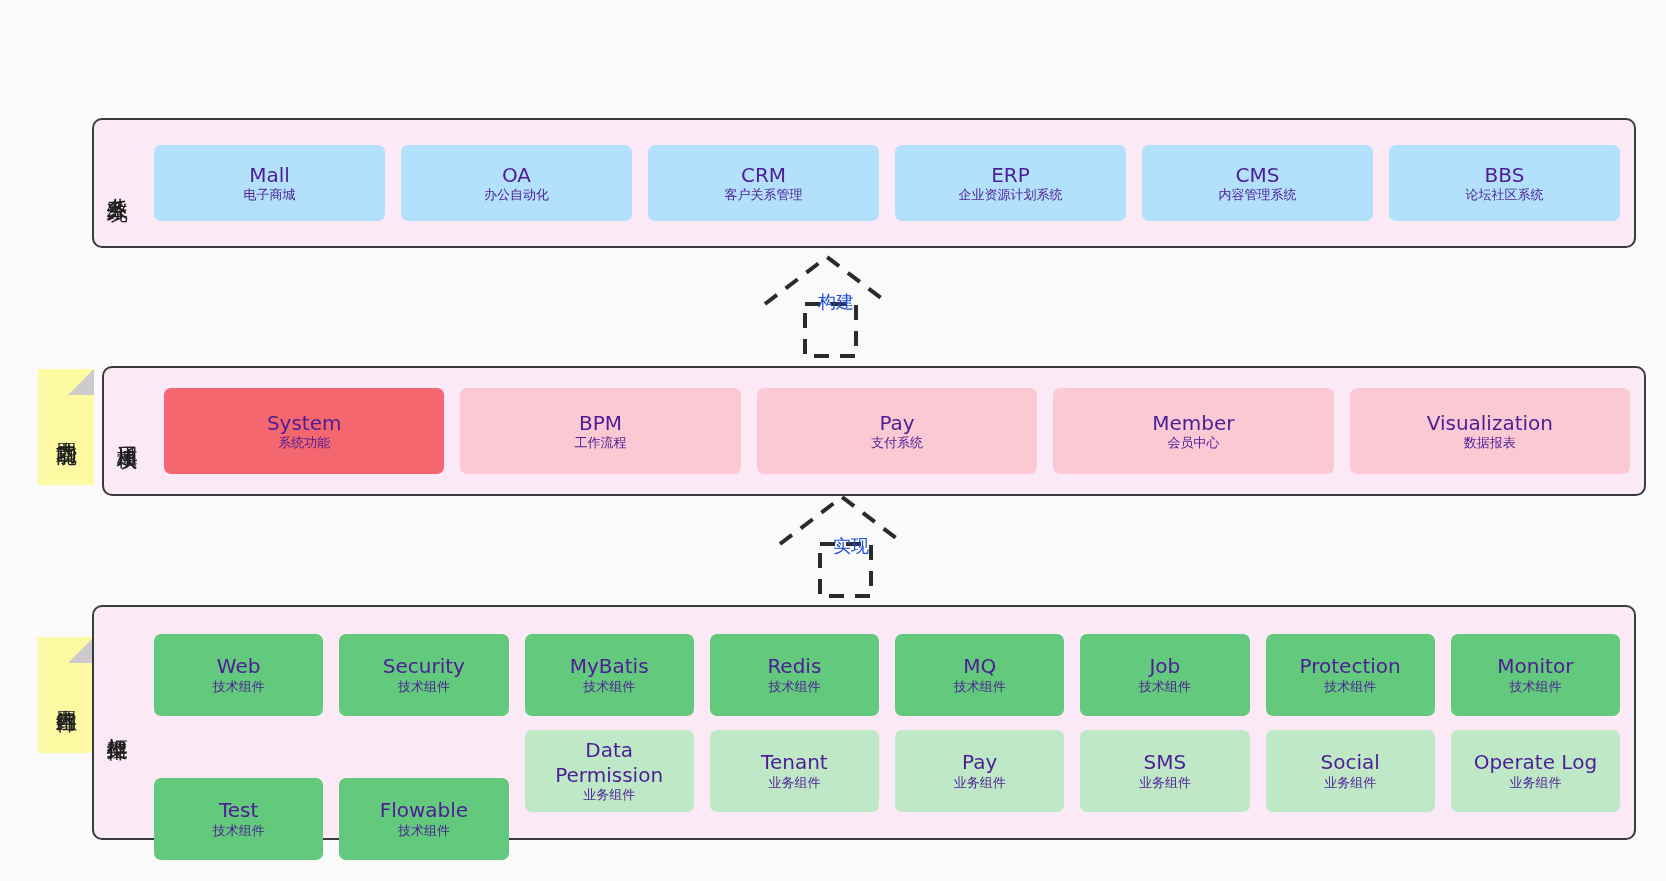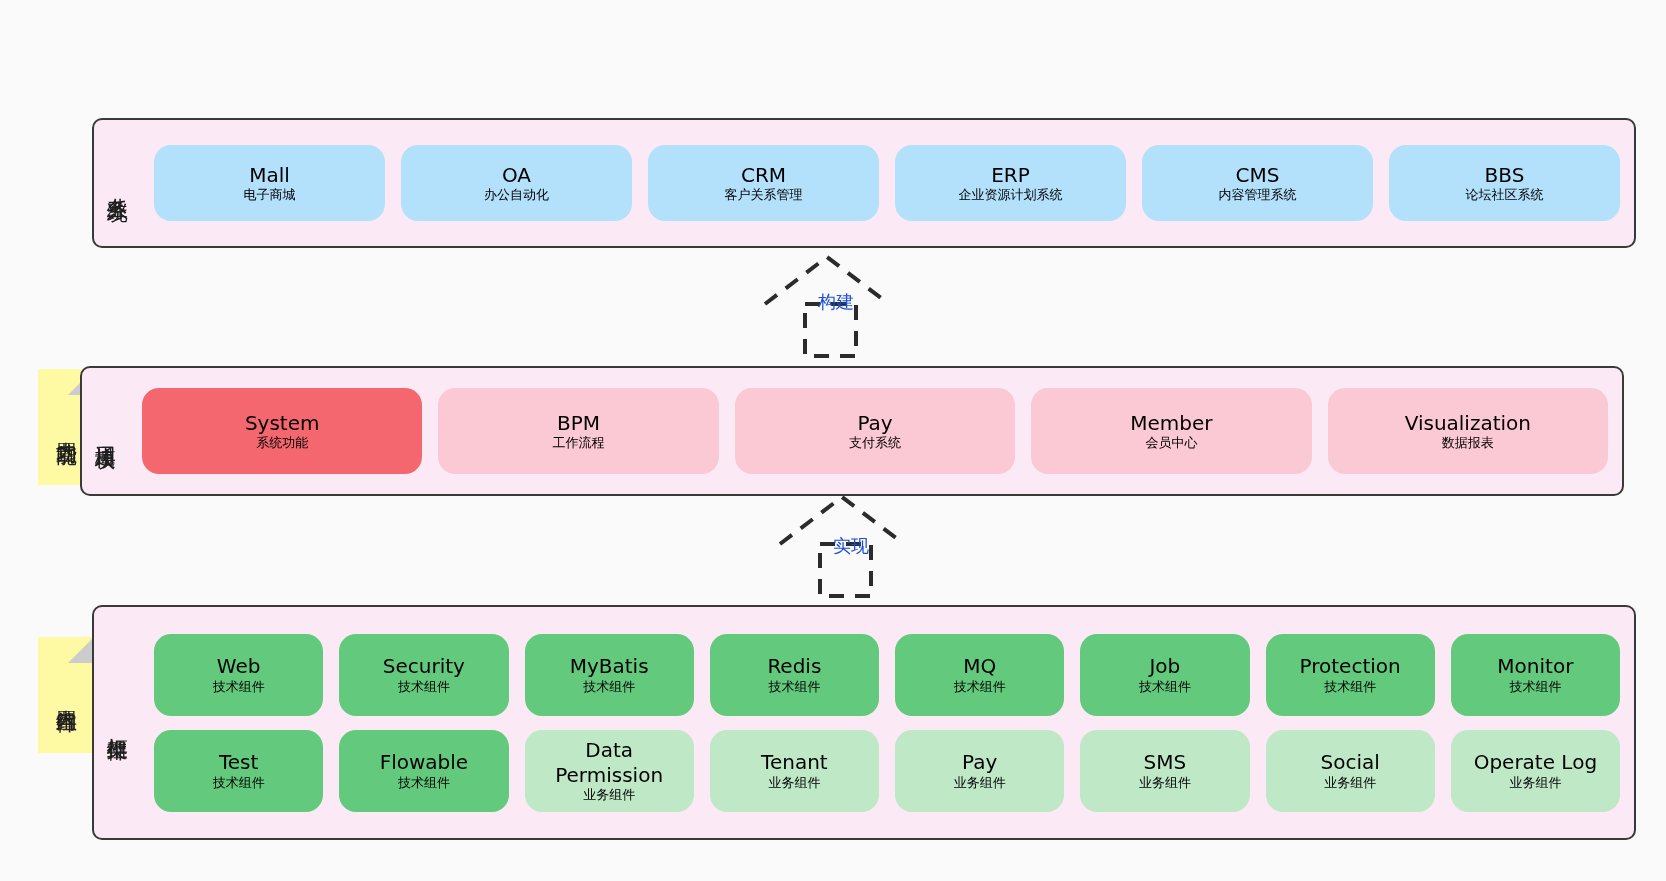--- a/index.html
+++ b/index.html
@@ -58,43 +58,43 @@
 
   .row {
     display: flex;
     gap: 16px;
     align-items: stretch;
   }
 
   
   .node {
     flex: 1 1 0;
-    border-radius: 17px;
+    border-radius: 7px;
     display: flex;
     flex-direction: column;
     align-items: center;
     justify-content: center;
     text-align: center;
-    color: #000000;
+    color: #4c1d95;
     line-height: 1.22;
     box-sizing: border-box;
     padding: 6px 4px;
   }
   .node .n-title { font-size: 20px; }
   .node .n-sub   { font-size: 13px; }
 
   .node.blue        { background: #b3e0fb; }
   .node.red         { background: #f4676e; }
   .node.pink        { background: #fbc9d4; }
-  .node.green       { background: #63c97c; }
+  .node.green       { background: #63c97c; margin-top: 48px; }
   .node.lightgreen  { background: #bfe8c7; }
 
   
   #layer-business { left: 92px;  top: 118px; width: 1544px; height: 130px; }
-  #layer-common   { left: 80px;  top: 366px; width: 1544px; height: 130px; }
+  #layer-common   { left: 102px;  top: 366px; width: 1544px; height: 130px; }
   #layer-framework{ left: 92px;  top: 605px; width: 1544px; height: 235px; }
 
   #layer-business .node  { height: 76px; }
   #layer-common   .node  { height: 86px; }
   #layer-framework .node { height: 82px; }
 
   
   .note {
     position: absolute;
     background: #fdfaa3;

